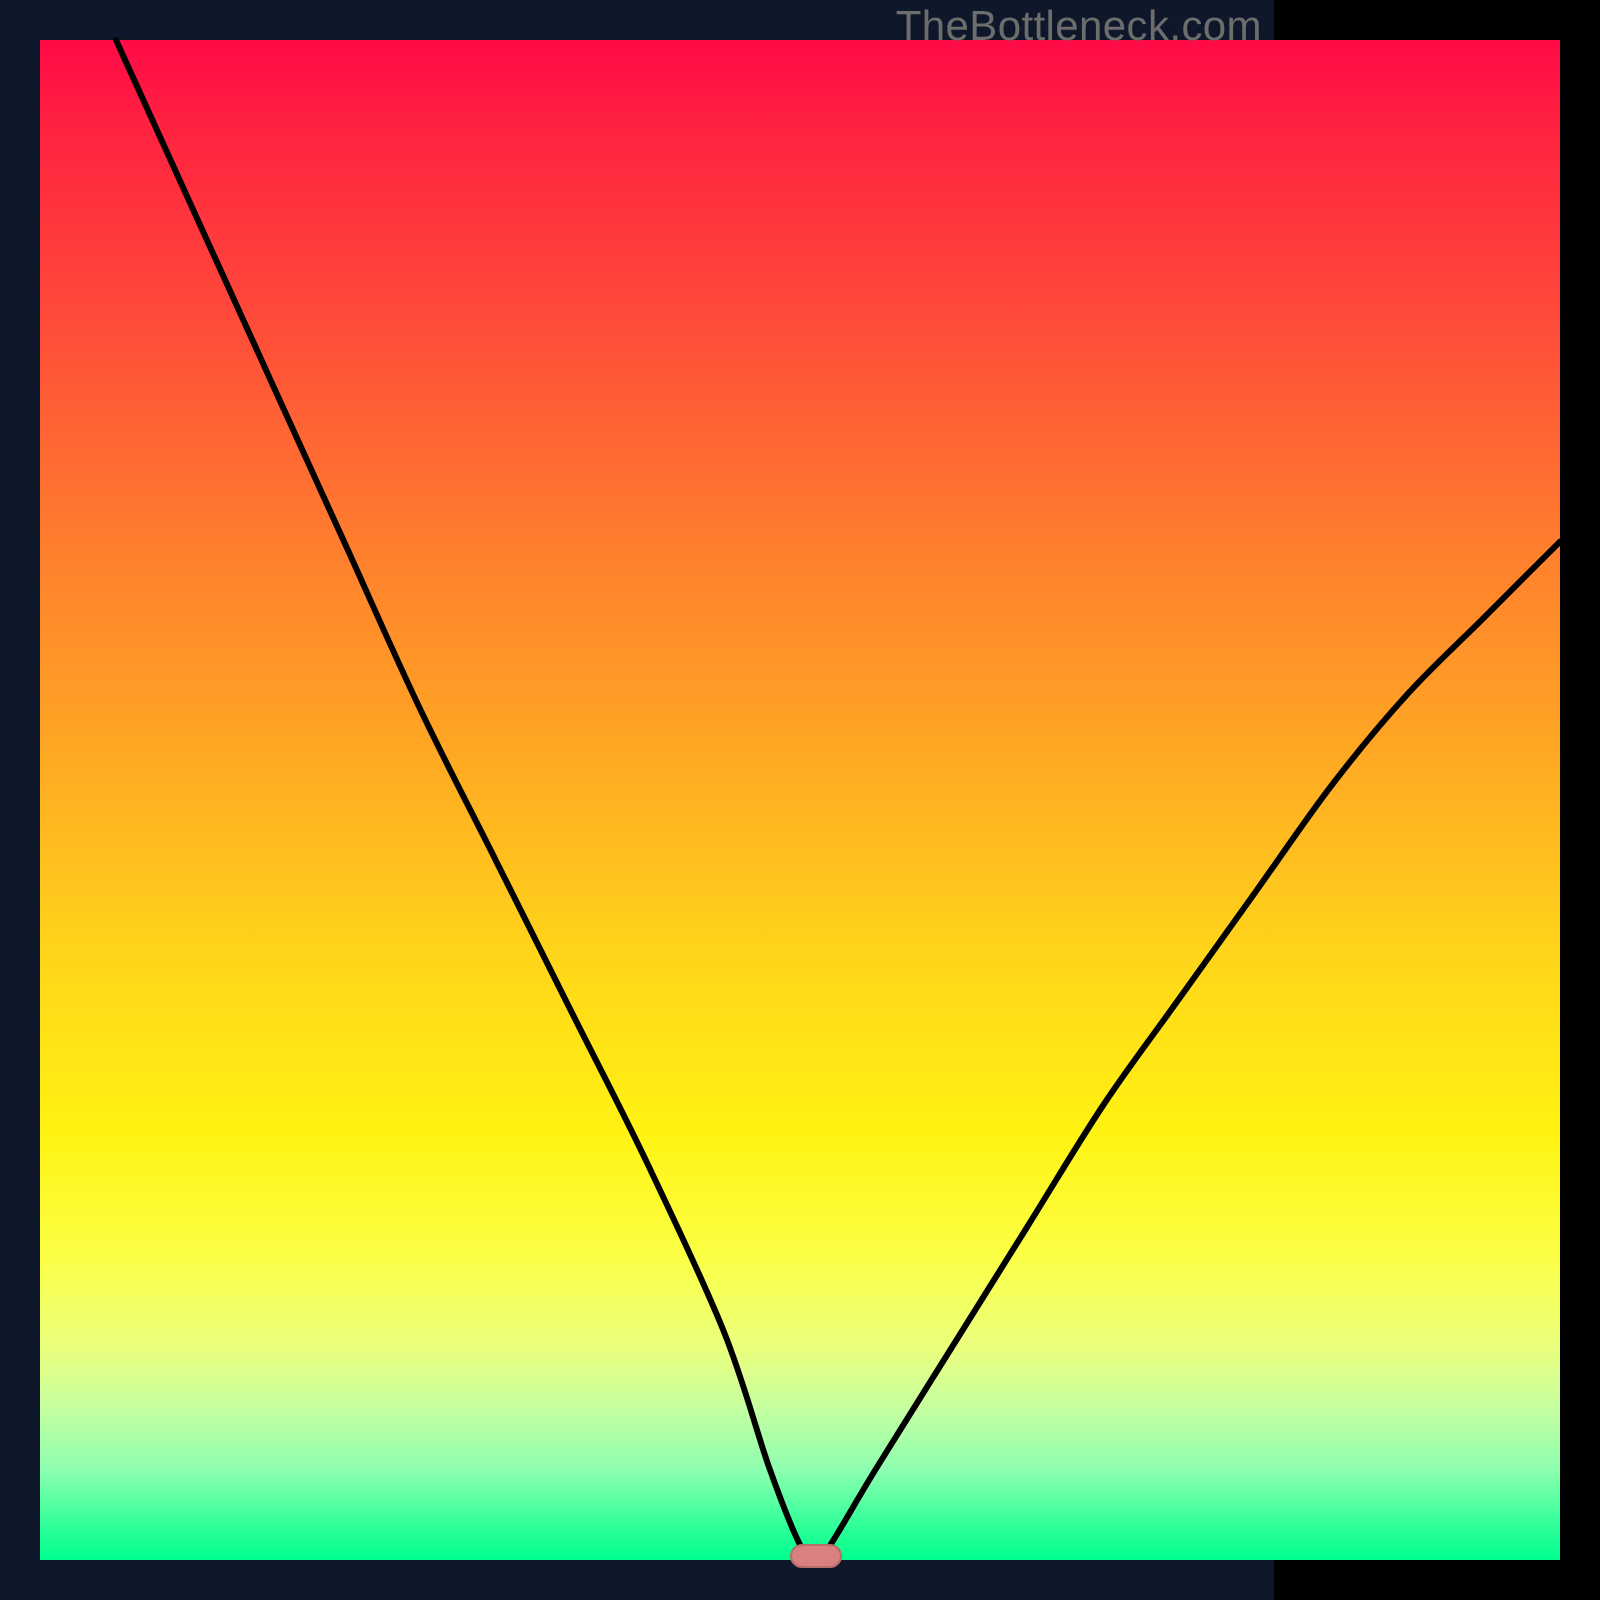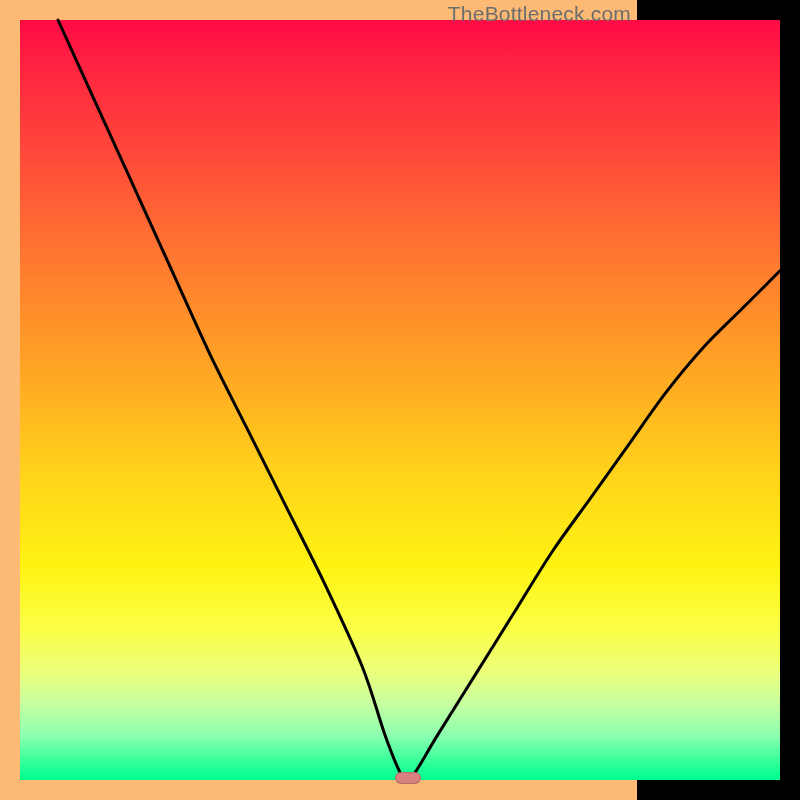--- a/index.html
+++ b/index.html
@@ -8,21 +8,21 @@
     width: 800px;
     height: 800px;
     background: #000;
     overflow: hidden;
     font-family: Arial, Helvetica, sans-serif;
   }
   .frame {
     position: relative;
     width: 637px;
     height: 800px;
-    background: #fdba74;
+    background: #0f172a;
   }
   .plot-area {
     position: absolute;
     left: 20px;
     top: 20px;
     width: 760px;
     height: 760px;
     
     background: linear-gradient(
       to bottom,

